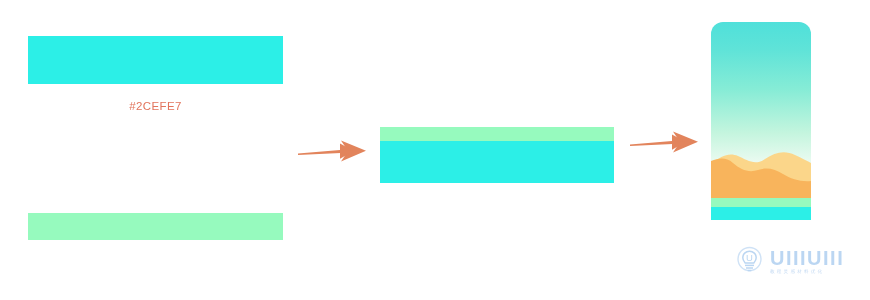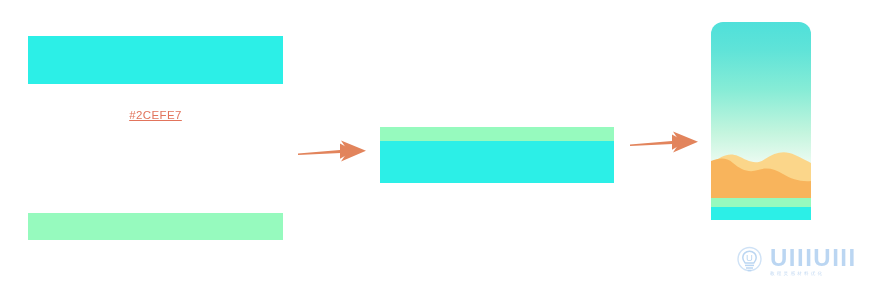--- a/index.html
+++ b/index.html
@@ -40,21 +40,21 @@
     position: absolute;
     left: 28px;
     width: 255px;
     text-align: center;
     font-size: 11.5px;
     letter-spacing: 0.4px;
     color: #E2745C;
     font-family: "Liberation Sans", sans-serif;
     white-space: nowrap;
   }
-  #label-cyan  { top: 109px; text-decoration: underline; }
+  #label-cyan  { top: 100px; }
   #label-green { top: 267px; }
 
   
   .arrow {
     position: absolute;
   }
   #arrow-1 { left: 296px; top: 136px; }
   #arrow-2 { left: 628px; top: 127px; }
 
   
@@ -124,21 +124,21 @@
     align-items: center;
     gap: 6px;
   }
   #watermark-bulb { flex: 0 0 auto; line-height: 0; }
   #watermark-textblock {
     display: flex;
     flex-direction: column;
     line-height: 1;
   }
   #watermark-wordmark {
-    font-size: 24px;
+    font-size: 20px;
     font-weight: bold;
     letter-spacing: 1.5px;
     color: #BBD6F2;
     font-family: "Liberation Sans", sans-serif;
   }
   #watermark-tagline {
     margin-top: 2px;
     font-size: 4.6px;
     letter-spacing: 2.2px;
     color: #C6DBF3;

